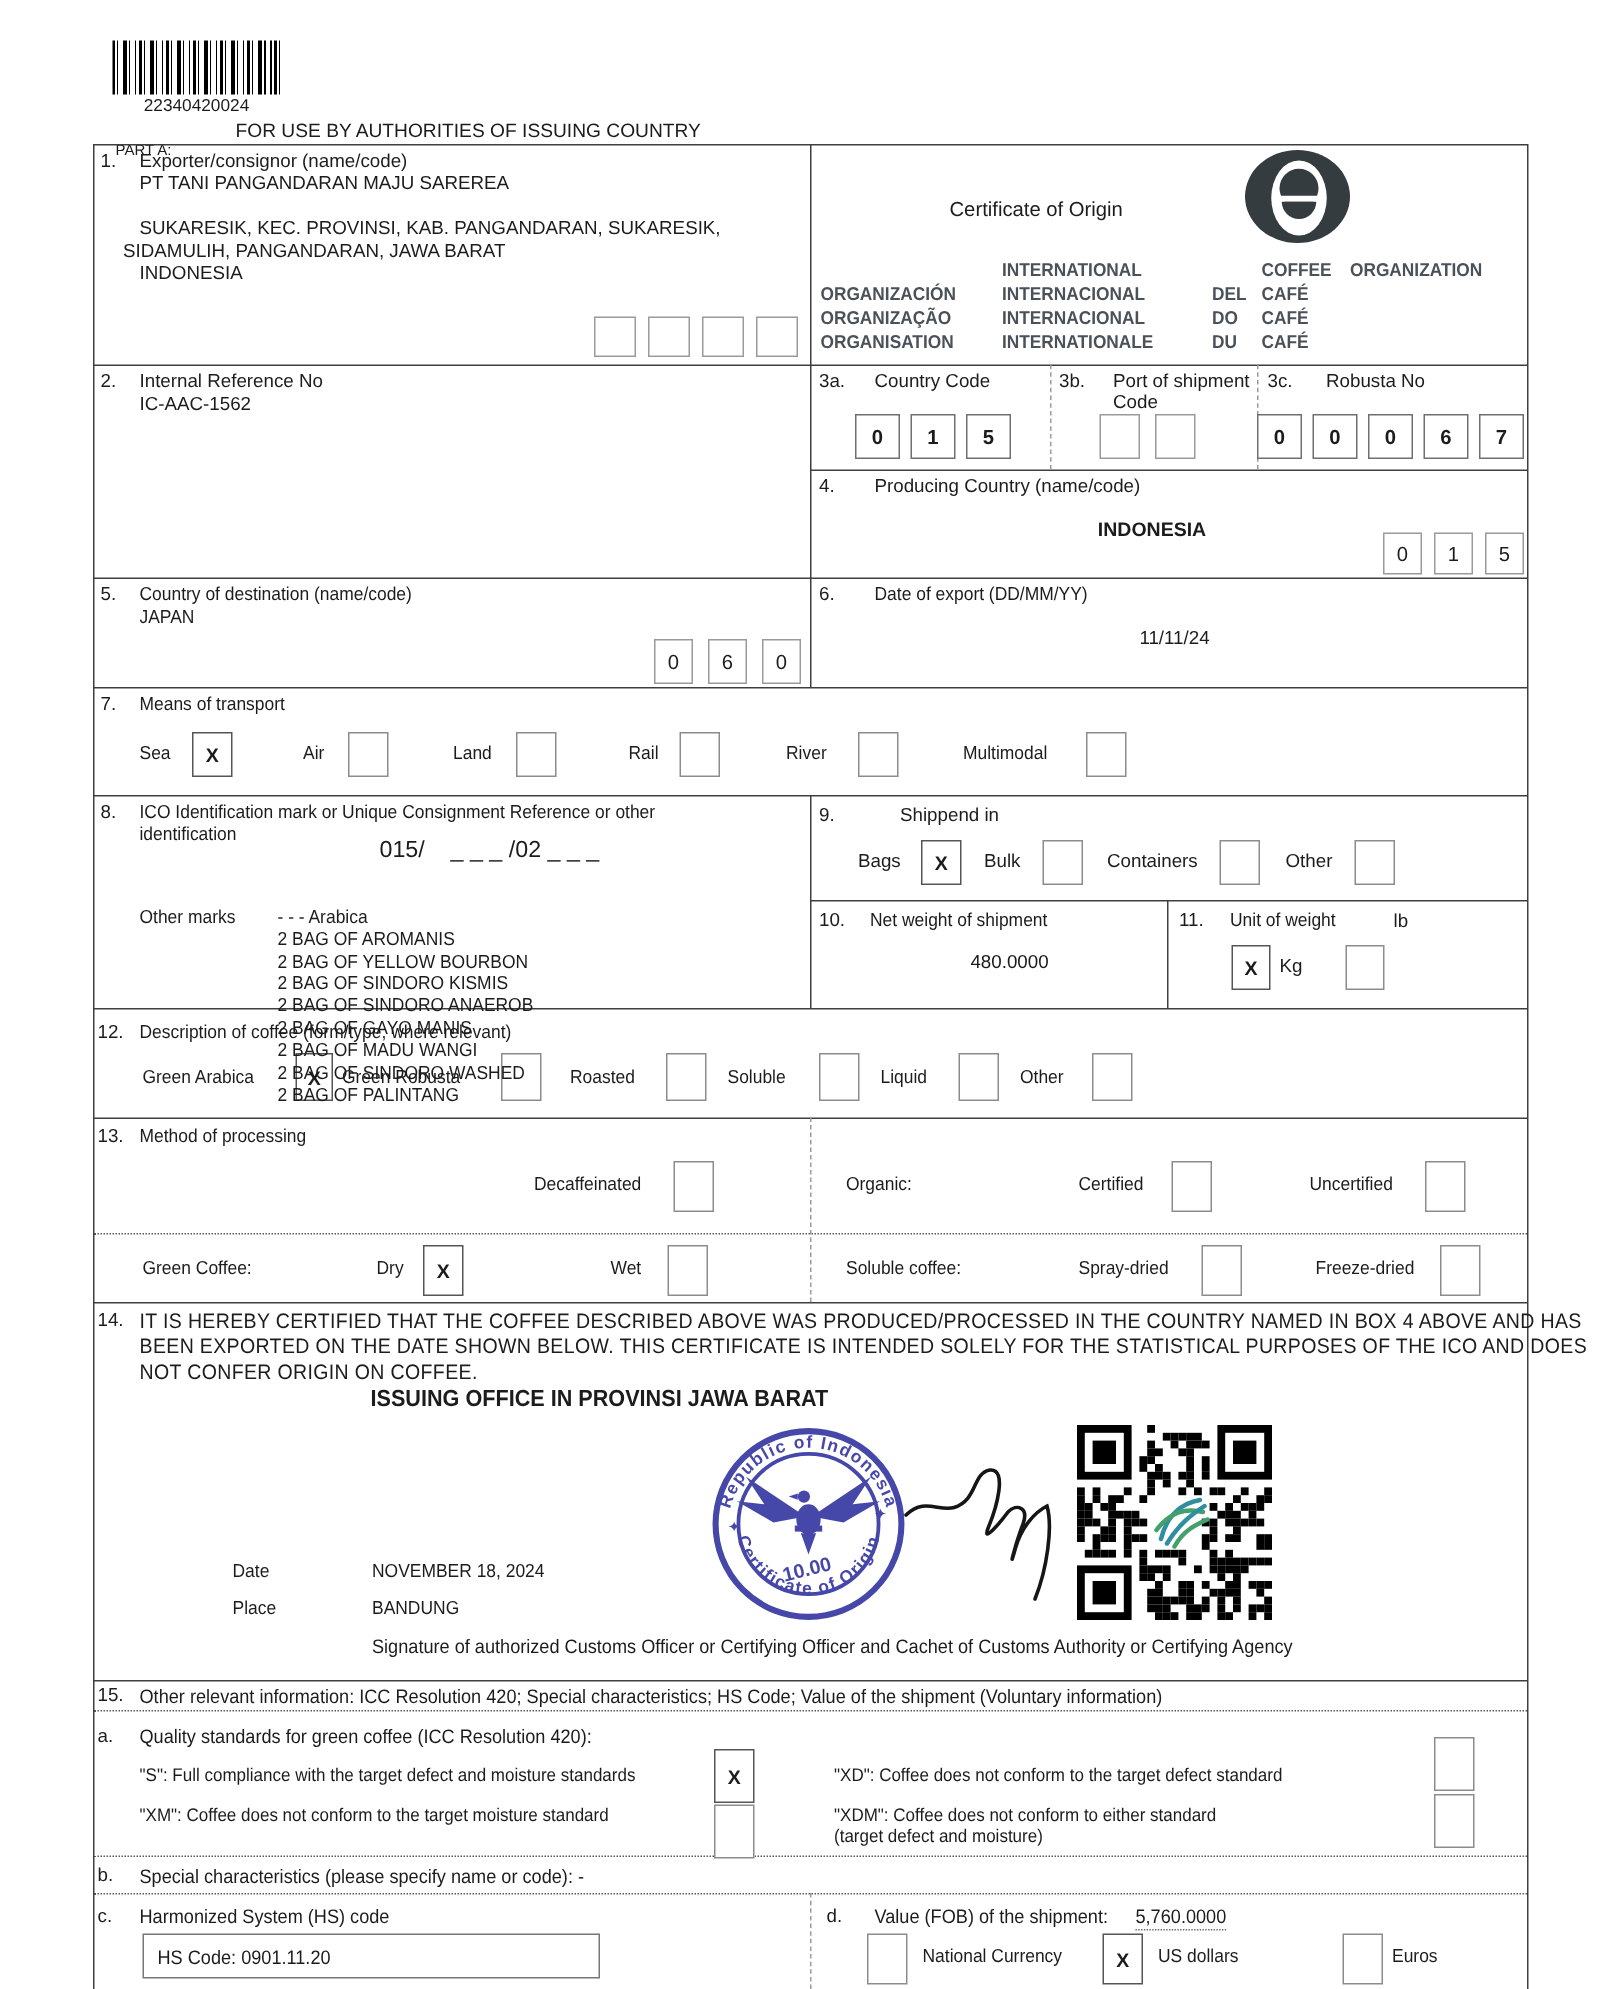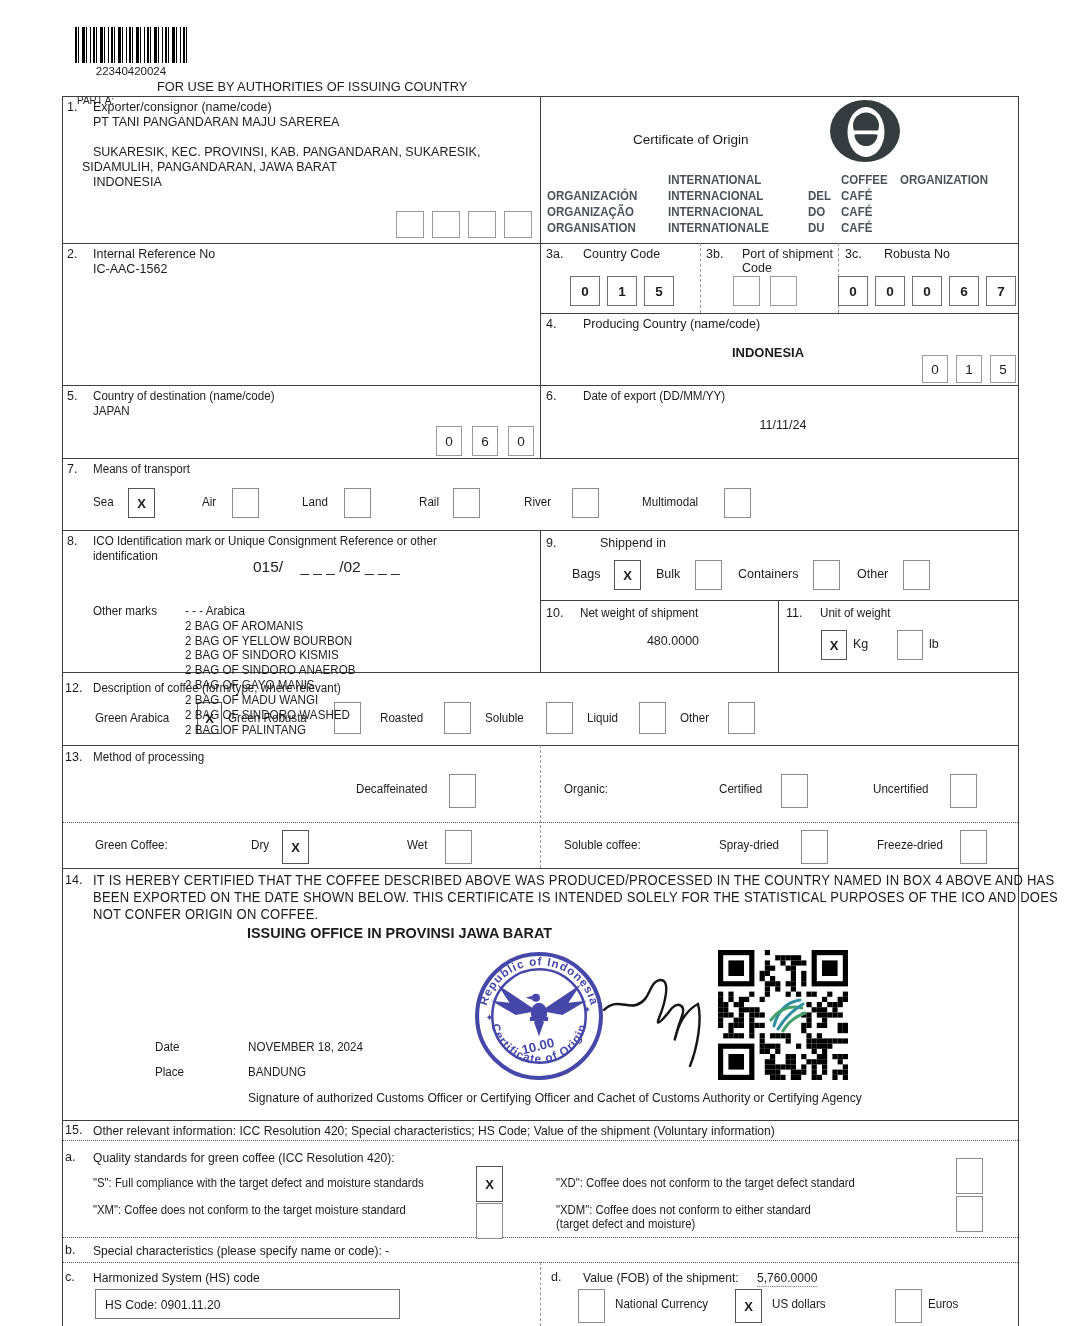--- a/index.html
+++ b/index.html
@@ -175,21 +175,21 @@
   <div class="cb" style="left:903px;top:560px;width:27px;height:30px"></div>
 
   <span class="a t" style="left:546px;top:606px">10.</span>
   <span class="a t c" style="left:580px;top:606px">Net weight of shipment</span>
   <div class="a t ctr" style="left:583px;top:634px;width:180px">480.0000</div>
   <span class="a t" style="left:786px;top:606px">11.</span>
   <span class="a t c" style="left:820px;top:606px">Unit of weight</span>
   <div class="cb cbd" style="left:821px;top:630px;width:26px;height:30px">X</div>
   <span class="a t" style="left:853px;top:637px">Kg</span>
   <div class="cb" style="left:897px;top:630px;width:26px;height:30px"></div>
-  <span class="a t" style="left:929px;top:637px">lb</span>
+  <span class="a t" style="left:929px;top:607px">lb</span>
 
   <span class="a t" style="left:65px;top:681px">12.</span>
   <span class="a t c" style="left:93px;top:681px">Description of coffee (form/type, where relevant)</span>
   <div class="cb cbd" style="left:197px;top:702px;width:25px;height:32px">X</div>
   <div class="cb" style="left:334px;top:702px;width:27px;height:32px"></div>
   <div class="cb" style="left:444px;top:702px;width:27px;height:32px"></div>
   <div class="cb" style="left:546px;top:702px;width:27px;height:32px"></div>
   <div class="cb" style="left:639px;top:702px;width:27px;height:32px"></div>
   <div class="cb" style="left:728px;top:702px;width:27px;height:32px"></div>
   <span class="a t c" style="left:95px;top:711px">Green Arabica</span>

